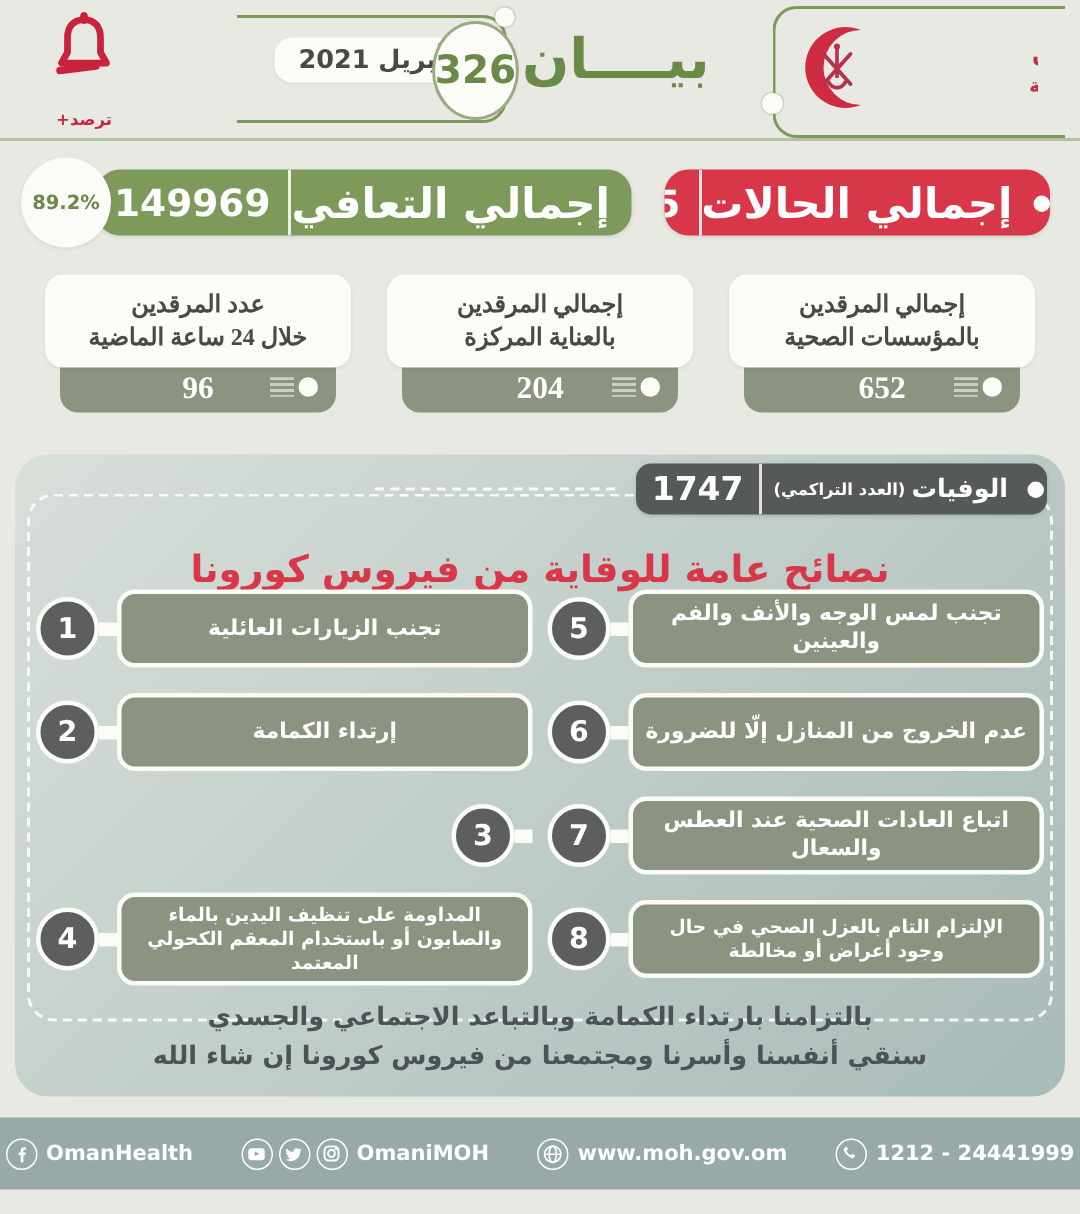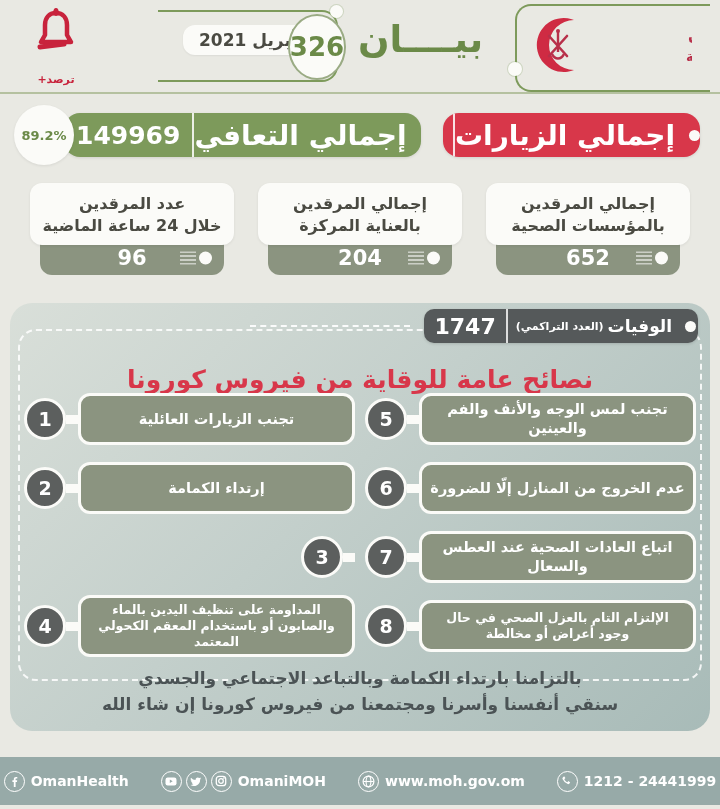--- a/index.html
+++ b/index.html
@@ -104,21 +104,21 @@
     width: 58px; height: 66px;
     border: 2.5px solid #9aab84;
     border-radius: 50%;
     background: #fbfbf8;
     display: flex; align-items: center; justify-content: center;
     font-size: 26px; font-weight: bold;
     color: #6b8a48;
   }
   .bayan-word {
     position: absolute;
-    left: 358px; top: 18px;
+    left: 348px; top: 18px;
     font-size: 37px; font-weight: bold;
     color: #6b8a48;
     letter-spacing: 2px;
   }
 
   .moh-logo {
     position: absolute;
     right: 28px; top: 12px;
     display: flex; align-items: center; gap: 6px;
   }
@@ -191,20 +191,21 @@
     display: flex;
     justify-content: center;
     gap: 24px;
     padding: 8px 30px 0 30px;
     height: 120px;
   }
   .card {
     width: 226px;
     display: flex; flex-direction: column;
     align-items: center;
+    font-family: Liberation Serif, serif;
   }
   .card-top {
     width: 100%;
     background: #fbfbf8;
     border-radius: 12px;
     padding: 10px 8px 9px 8px;
     text-align: center;
     font-size: 16px; font-weight: bold;
     line-height: 1.35;
     color: #4a4a42;
@@ -356,21 +357,21 @@
     text-align: center;
     color: #4b5355;
     font-size: 17px; font-weight: bold;
     line-height: 1.5;
     z-index: 4;
   }
 
   
   .footer {
     position: absolute;
-    left: 0; right: 0; bottom: 4px;
+    left: 0; right: 0; bottom: 16px;
     height: 48px;
     background: #97aaa8;
     display: flex; align-items: center; justify-content: center;
     gap: 32px;
     direction: ltr;
   }
   .f-item {
     display: flex; align-items: center;
     gap: 6px;
     color: #ffffff;
@@ -437,21 +438,21 @@
     <div class="header-rule"></div>
   </div>
 
   <div class="totals">
     <div class="totals-inner">
 
       <div class="stat-pill pill-cases">
         <div class="bulletdot">
             <i></i>
           </div>
-        <div class="label">إجمالي الزيارات</div>
+        <div class="label">إجمالي الحالات</div>
         <div class="value">168005</div>
       </div>
 
       <div style="display:flex;align-items:center;">
         <div class="stat-pill pill-recov">
           <div class="label">إجمالي التعافي</div>
           <div class="value">149969</div>
         </div>
         <div class="pct-circle">89.2%</div>
       </div>

